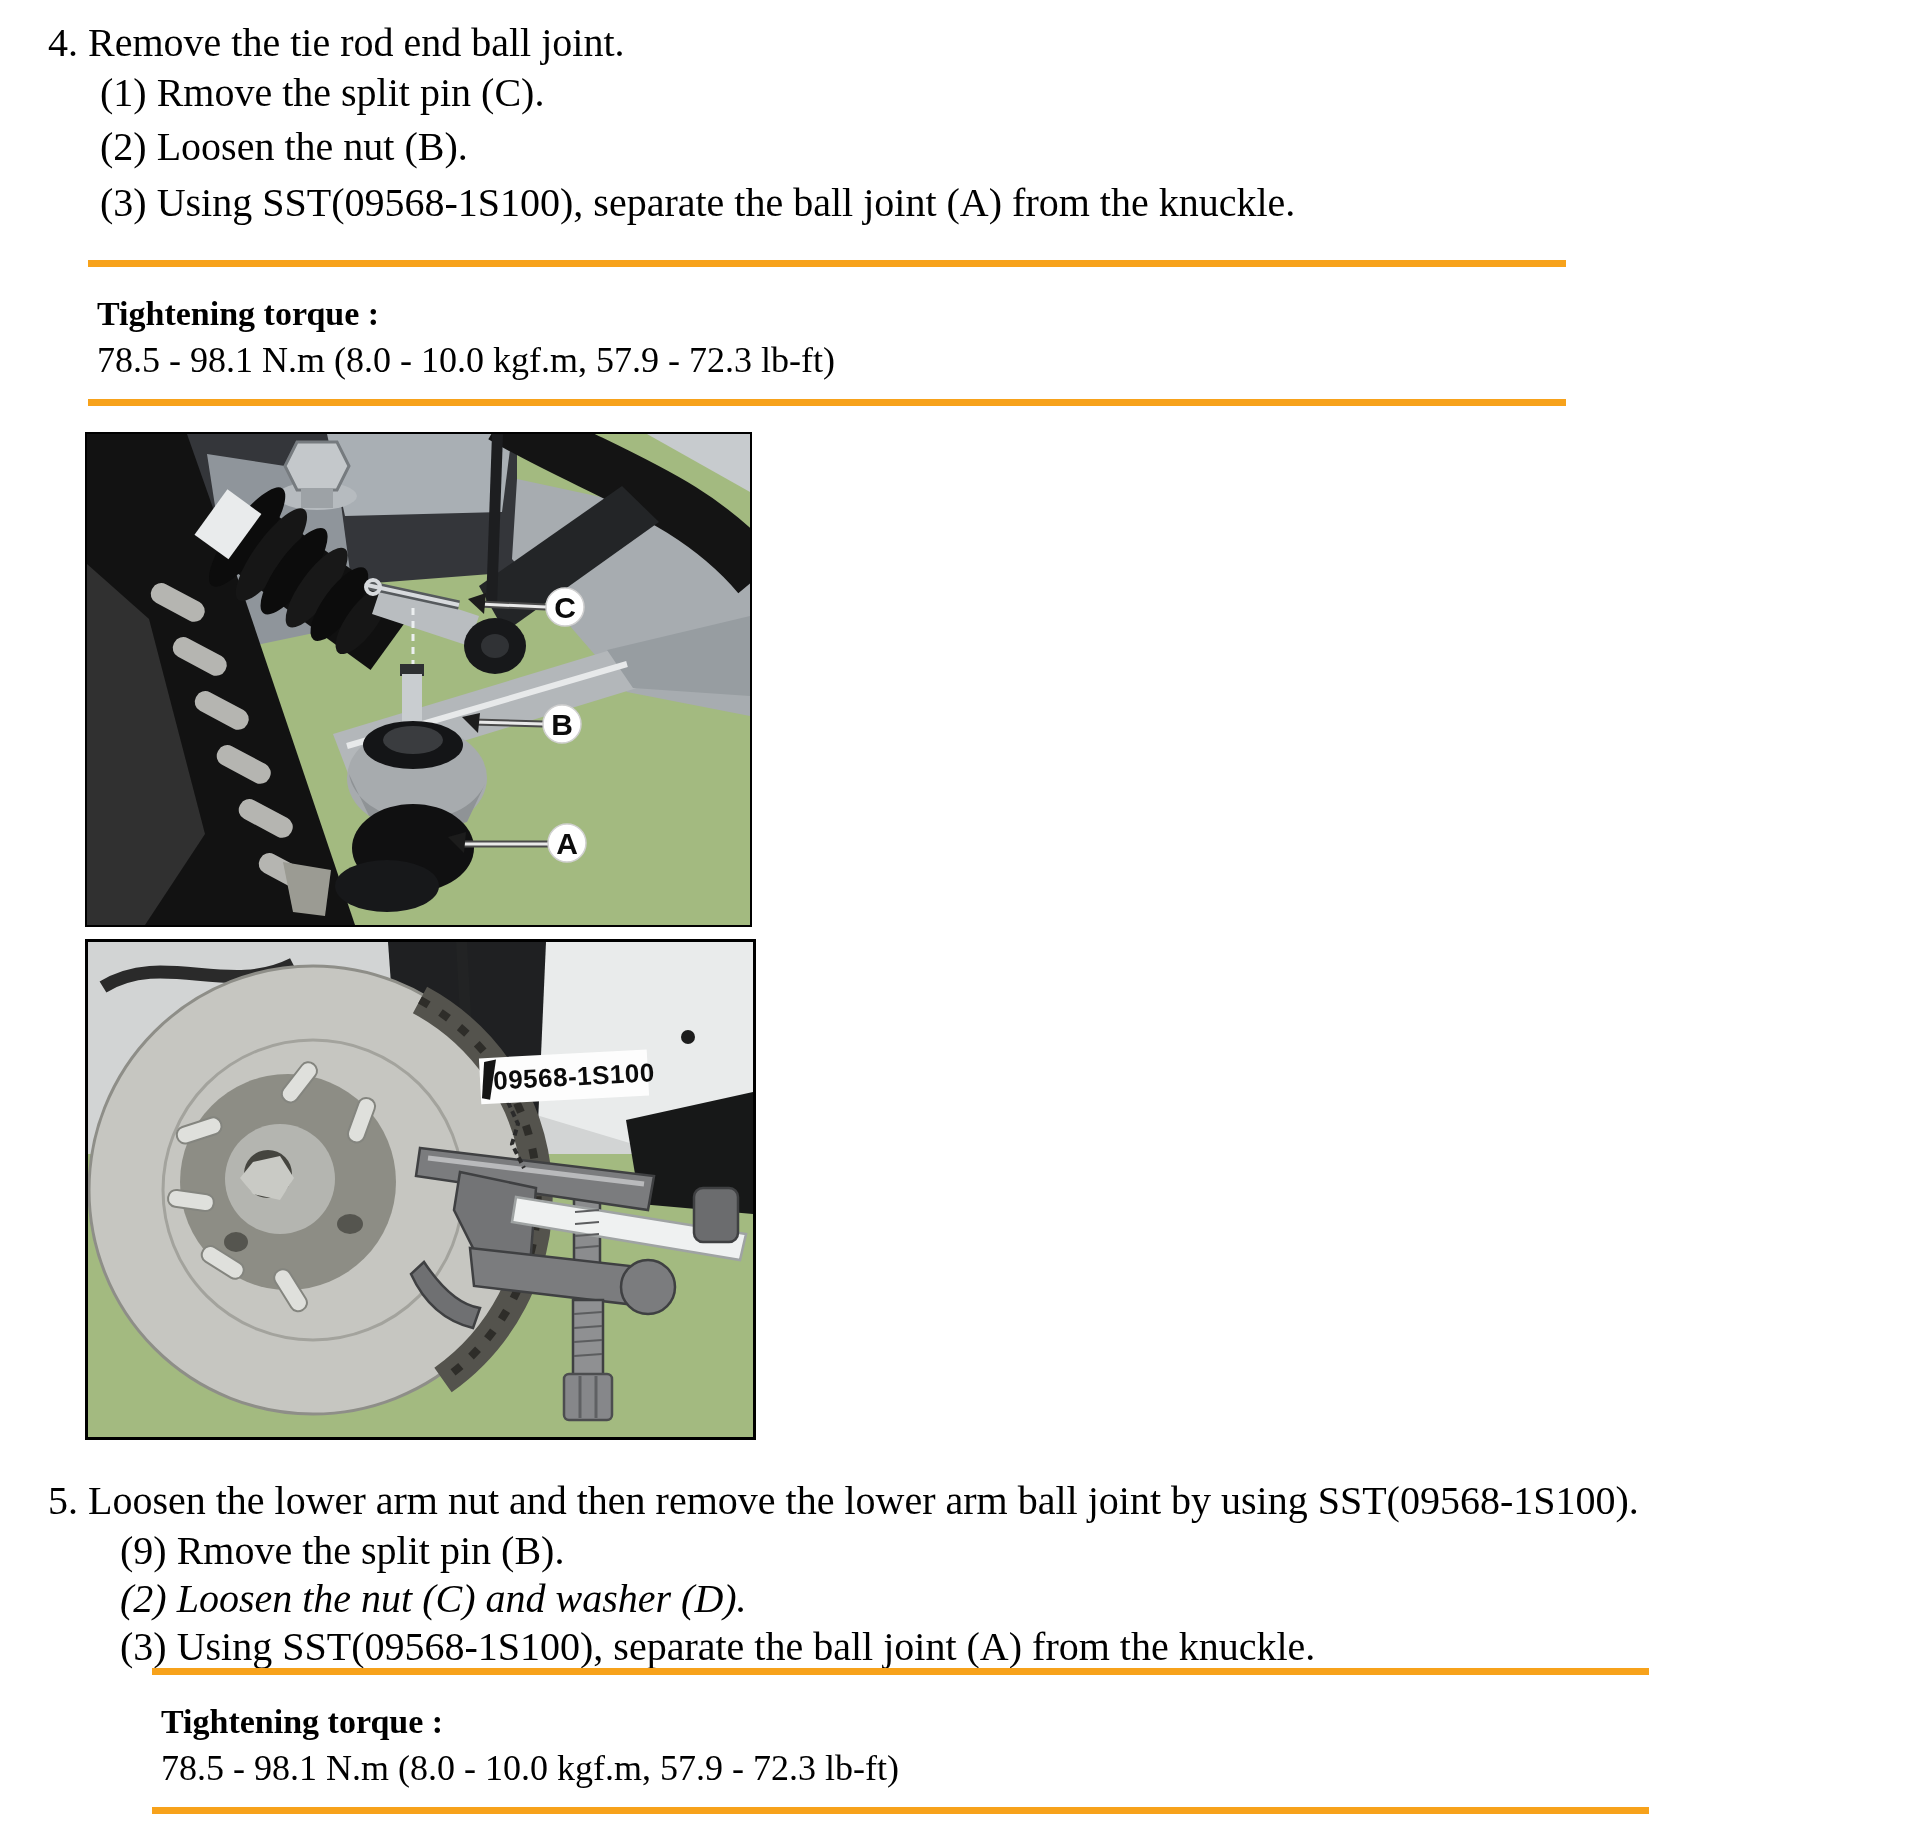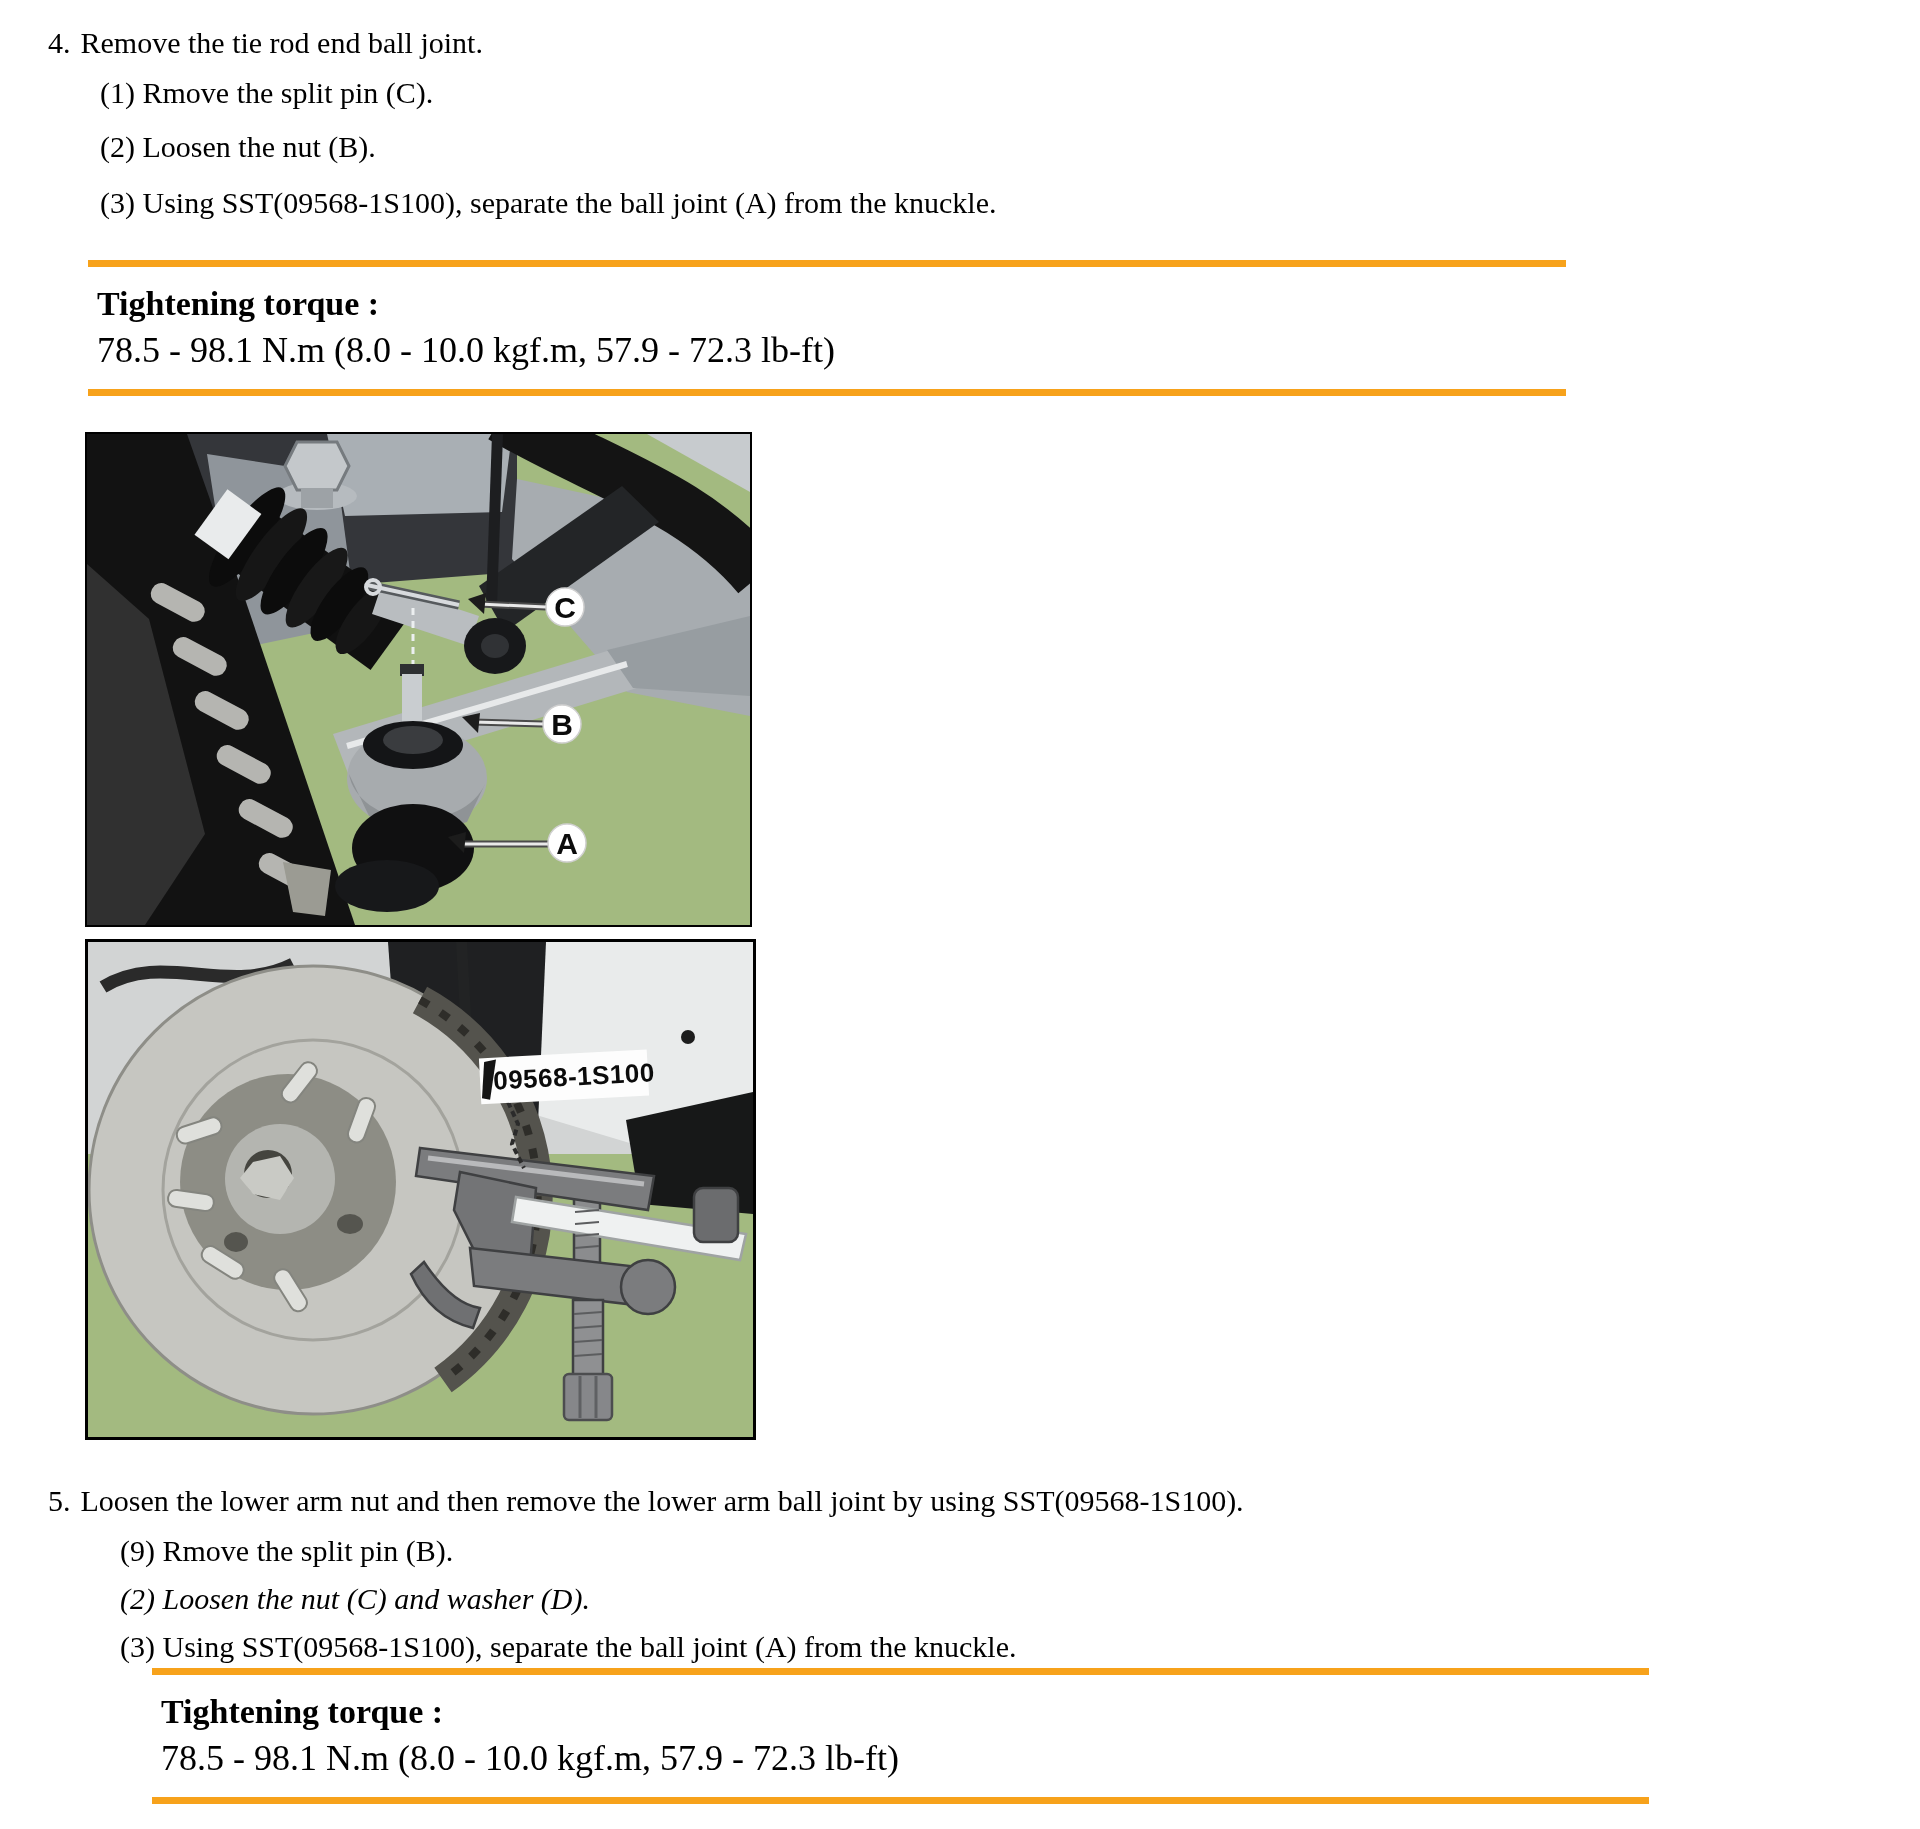--- a/index.html
+++ b/index.html
@@ -2,26 +2,26 @@
 <html><head>
 <meta charset="utf-8">
 <style>
   html,body{margin:0;padding:0;}
   body{
     width:1920px;height:1829px;position:relative;overflow:hidden;
     background:#ffffff;color:#000;
     font-family:"Liberation Serif","DejaVu Serif",serif;
   }
   .abs{position:absolute;}
-  .line{font-size:30px;line-height:42px;white-space:nowrap;}
+  .line{font-size:40px;line-height:42px;white-space:nowrap;}
   .step-title .num{display:inline-block;margin-right:10px;}
   .torque-box{
     border-top:7px solid #F7A21B;
     border-bottom:7px solid #F7A21B;
-    padding:14px 0 16px 9px;
+    padding:24px 0 16px 9px;
     background:#ffffff;
   }
   .torque-label{font-weight:bold;font-size:34px;line-height:46px;white-space:nowrap;}
   .torque-value{font-size:36px;line-height:46px;white-space:nowrap;}
   .figure{border:2px solid #000;line-height:0;background:#A3BA80;}
   .figure svg{display:block;}
   .callout-letter{
     font-family:"Liberation Sans","DejaVu Sans",sans-serif;
     font-weight:bold;font-size:30px;
   }

